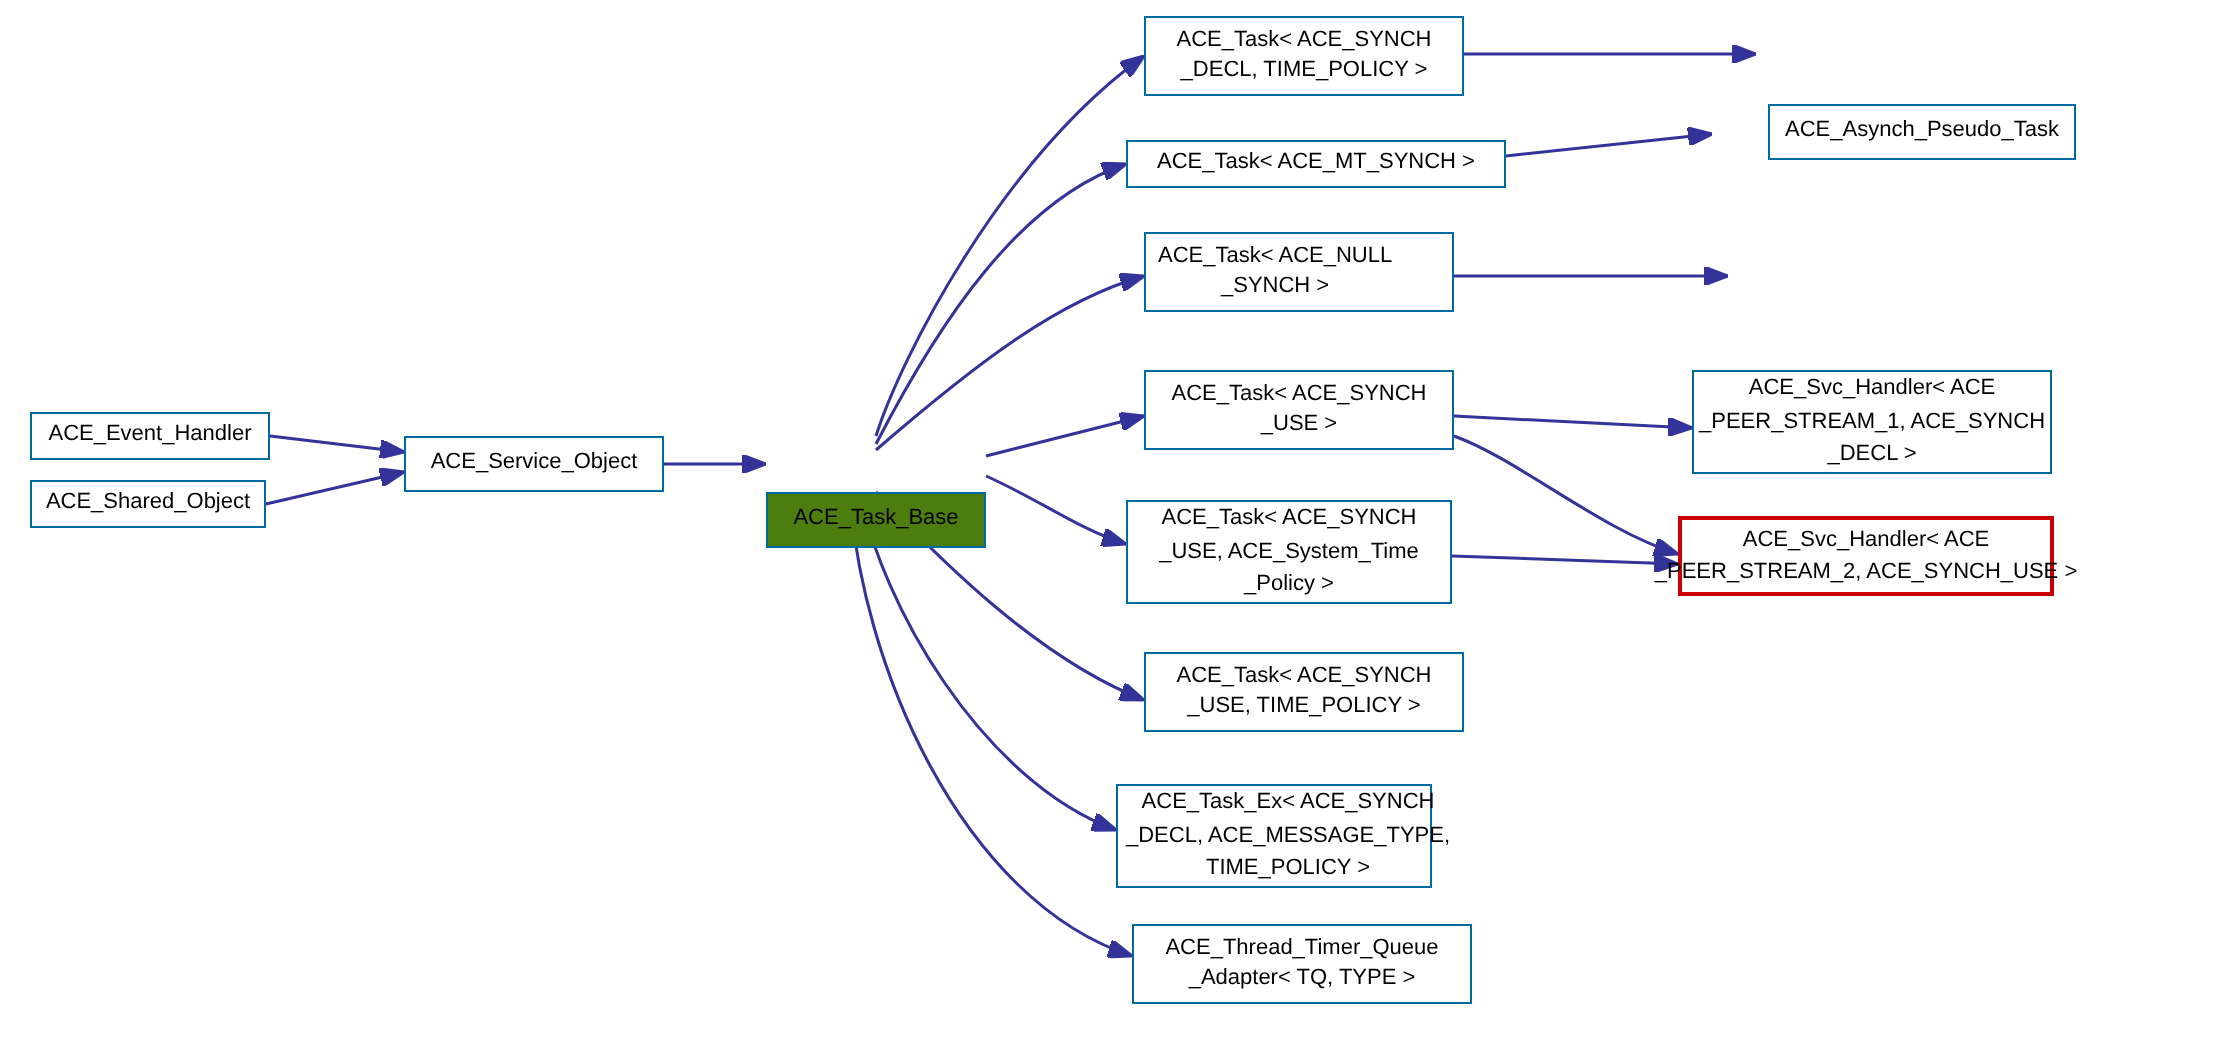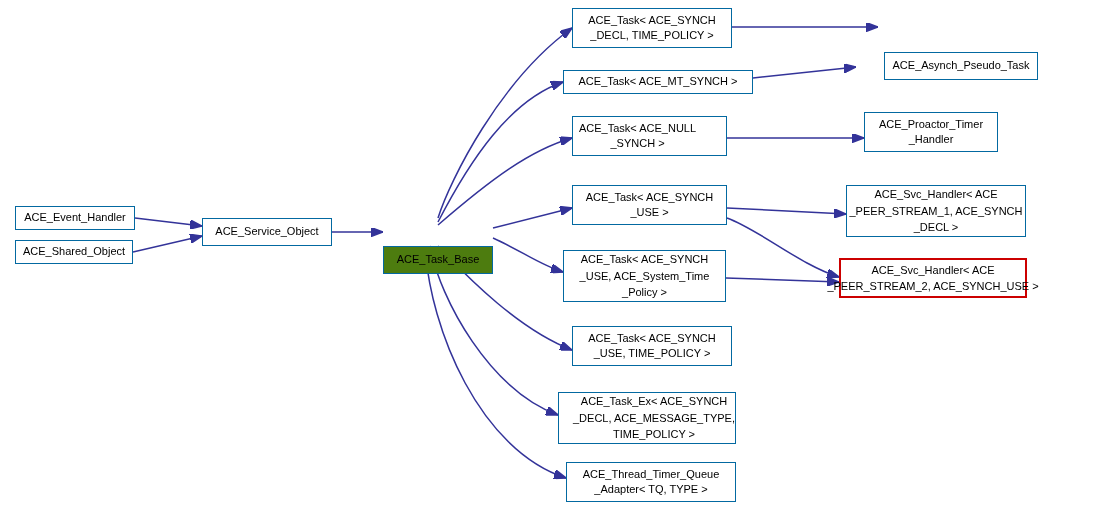--- a/index.html
+++ b/index.html
@@ -132,36 +132,33 @@
   </div>
 
   <div class="node" style="left:563px; top:250px; width:163px; height:52px; display:flex; align-items:center; justify-content:center; text-align:center; line-height:1.5;">
     <span>ACE_Task&lt; ACE_SYNCH<br>_USE, ACE_System_Time<br>_Policy &gt;</span>
   </div>
 
   <div class="node" style="left:572px; top:326px; width:160px; height:40px; display:flex; align-items:center; justify-content:center;">
     <span>ACE_Task&lt; ACE_SYNCH<br>_USE, TIME_POLICY &gt;</span>
   </div>
 
-  <div class="node" style="left:558px; top:392px; width:178px; height:52px; display:flex; align-items:center; justify-content:center; text-align:center; line-height:1.5;padding-left:20px;">
+  <div class="node" style="left:558px; top:392px; width:158px; height:52px; display:flex; align-items:center; justify-content:center; text-align:center; line-height:1.5;padding-left:20px;">
     <span>ACE_Task_Ex&lt; ACE_SYNCH<br>_DECL, ACE_MESSAGE_TYPE,<br>TIME_POLICY &gt;</span>
   </div>
 
   <div class="node" style="left:566px; top:462px; width:170px; height:40px; display:flex; align-items:center; justify-content:center;">
     <span>ACE_Thread_Timer_Queue<br>_Adapter&lt; TQ, TYPE &gt;</span>
   </div>
 
 
   <div class="node" style="left:884px; top:52px; width:154px; height:28px; display:flex; align-items:center; justify-content:center;">
     <span>ACE_Asynch_Pseudo_Task</span>
   </div>
 
-  <div class="node" style="left:864px; top:112px; width:134px; height:40px; display:flex; align-items:center; justify-content:center;">
-    <span>ACE_Proactor_Timer<br>_Handler</span>
-  </div>
 
   <div class="node" style="left:846px; top:185px; width:180px; height:52px; display:flex; align-items:center; justify-content:center; text-align:center; line-height:1.5;">
     <span>ACE_Svc_Handler&lt; ACE<br>_PEER_STREAM_1, ACE_SYNCH<br>_DECL &gt;</span>
   </div>
 
   <div class="node highlighted" style="left:839px; top:258px; width:188px; height:40px; display:flex; align-items:center; justify-content:center; text-align:center; line-height:1.5;">
     <span>ACE_Svc_Handler&lt; ACE<br>_PEER_STREAM_2, ACE_SYNCH_USE &gt;</span>
   </div>
 
 </div>

